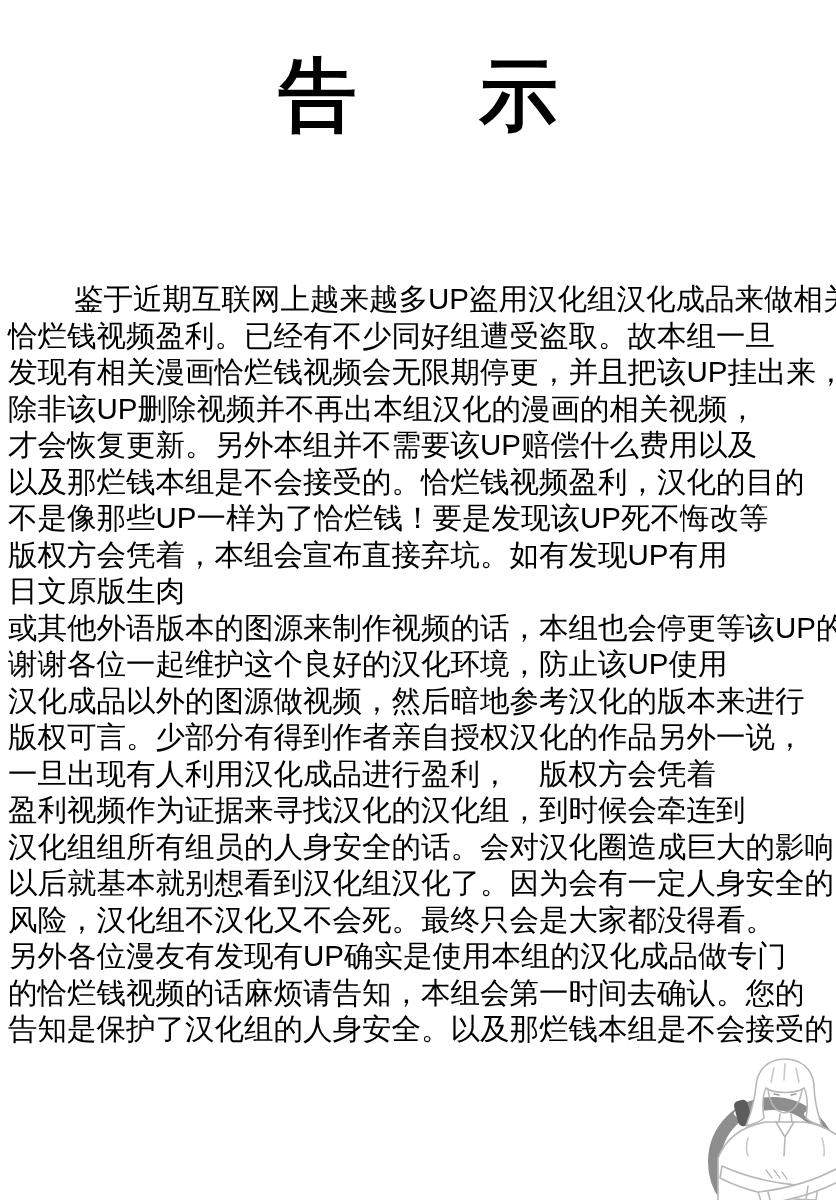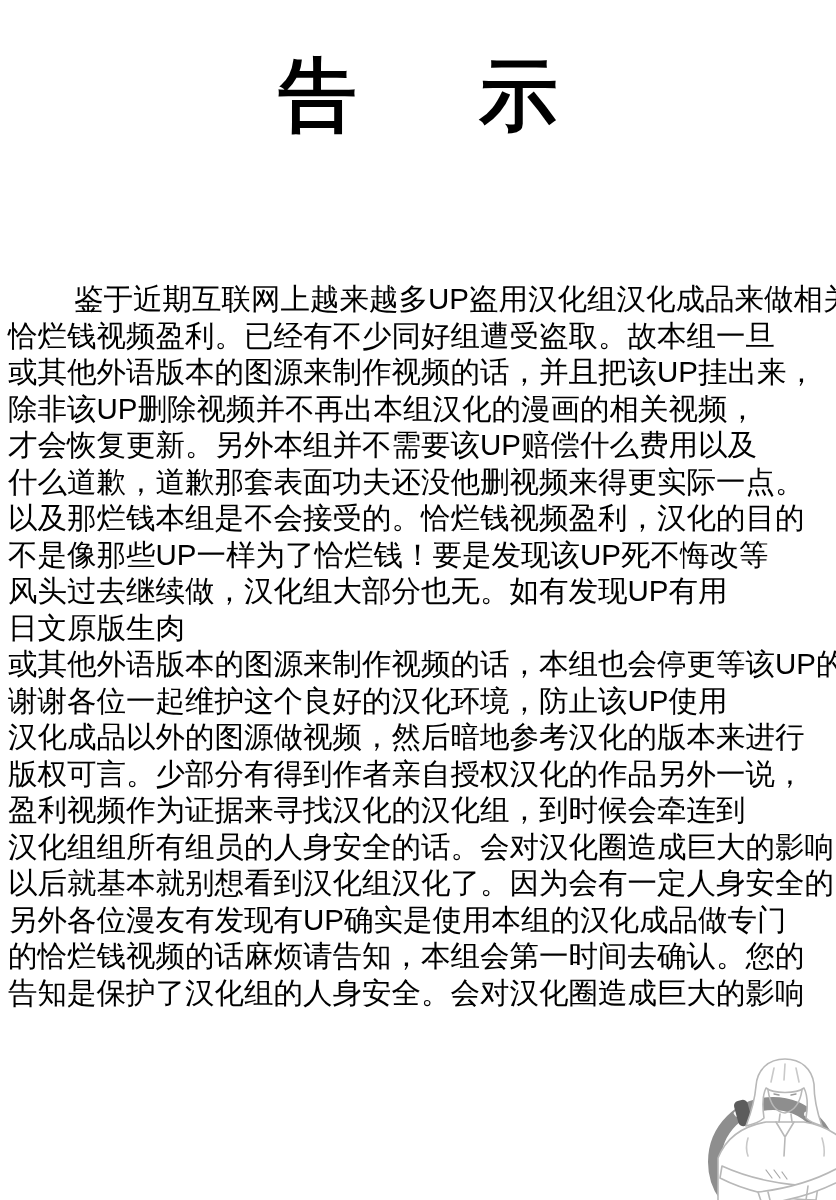--- a/index.html
+++ b/index.html
@@ -65,58 +65,59 @@
     <span>告</span>
     <span>示</span>
   </div>
 
   <div class="body-text">
 
       <div class="line">鉴于近期互联网上越来越多UP盗用汉化组汉化成品来做相关</div>
 
       <div class="line">恰烂钱视频盈利。已经有不少同好组遭受盗取。故本组一旦</div>
 
-      <div class="line">或其他外语版本的图源来制作视频的话，并且把该UP挂出来，</div>
+      <div class="line">发现有相关漫画恰烂钱视频会无限期停更，并且把该UP挂出来，</div>
 
       <div class="line">除非该UP删除视频并不再出本组汉化的漫画的相关视频，</div>
 
       <div class="line">才会恢复更新。另外本组并不需要该UP赔偿什么费用以及</div>
 
-      <div class="line">什么道歉，道歉那套表面功夫还没他删视频来得更实际一点。</div>
 
       <div class="line">以及那烂钱本组是不会接受的。恰烂钱视频盈利，汉化的目的</div>
 
       <div class="line">不是像那些UP一样为了恰烂钱！要是发现该UP死不悔改等</div>
 
-      <div class="line">风头过去继续做，汉化组大部分也无。如有发现UP有用</div>
+      <div class="line">版权方会凭着，本组会宣布直接弃坑。如有发现UP有用</div>
 
       <div class="line">日文原版生肉</div>
 
       <div class="line">或其他外语版本的图源来制作视频的话，本组也会停更等该UP的</div>
 
       <div class="line">谢谢各位一起维护这个良好的汉化环境，防止该UP使用</div>
 
       <div class="line">汉化成品以外的图源做视频，然后暗地参考汉化的版本来进行</div>
 
 
       <div class="line">版权可言。少部分有得到作者亲自授权汉化的作品另外一说，</div>
 
+      <div class="line">一旦出现有人利用汉化成品进行盈利，　版权方会凭着</div>
 
       <div class="line">盈利视频作为证据来寻找汉化的汉化组，到时候会牵连到</div>
 
       <div class="line">汉化组组所有组员的人身安全的话。会对汉化圈造成巨大的影响，</div>
 
       <div class="line">以后就基本就别想看到汉化组汉化了。因为会有一定人身安全的</div>
 
+      <div class="line">风险，汉化组不汉化又不会死。最终只会是大家都没得看。</div>
 
       <div class="line">另外各位漫友有发现有UP确实是使用本组的汉化成品做专门</div>
 
       <div class="line">的恰烂钱视频的话麻烦请告知，本组会第一时间去确认。您的</div>
 
-      <div class="line">告知是保护了汉化组的人身安全。会对汉化圈造成巨大的影响</div>
+      <div class="line">告知是保护了汉化组的人身安全。以及那烂钱本组是不会接受的</div>
 
     </div>
 
   <svg class="stamp" viewBox="0 0 170 170" xmlns="http://www.w3.org/2000/svg">
 
     <circle class="ring" cx="85" cy="124" r="58.5" fill="none" stroke-width="13"></circle>
 
     <g>
       <circle class="ring-mark" cx="118.6" cy="76.1" r="2.6"></circle>
       <circle class="ring-mark" cx="129.8" cy="86.4" r="2.6"></circle>

